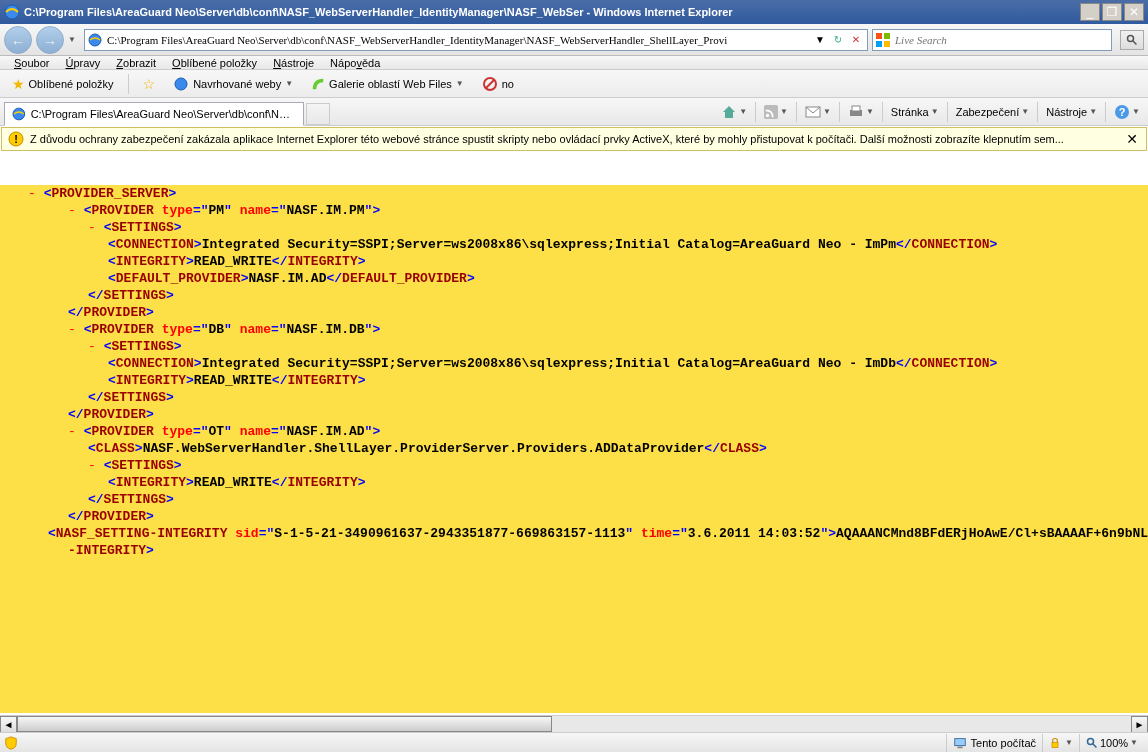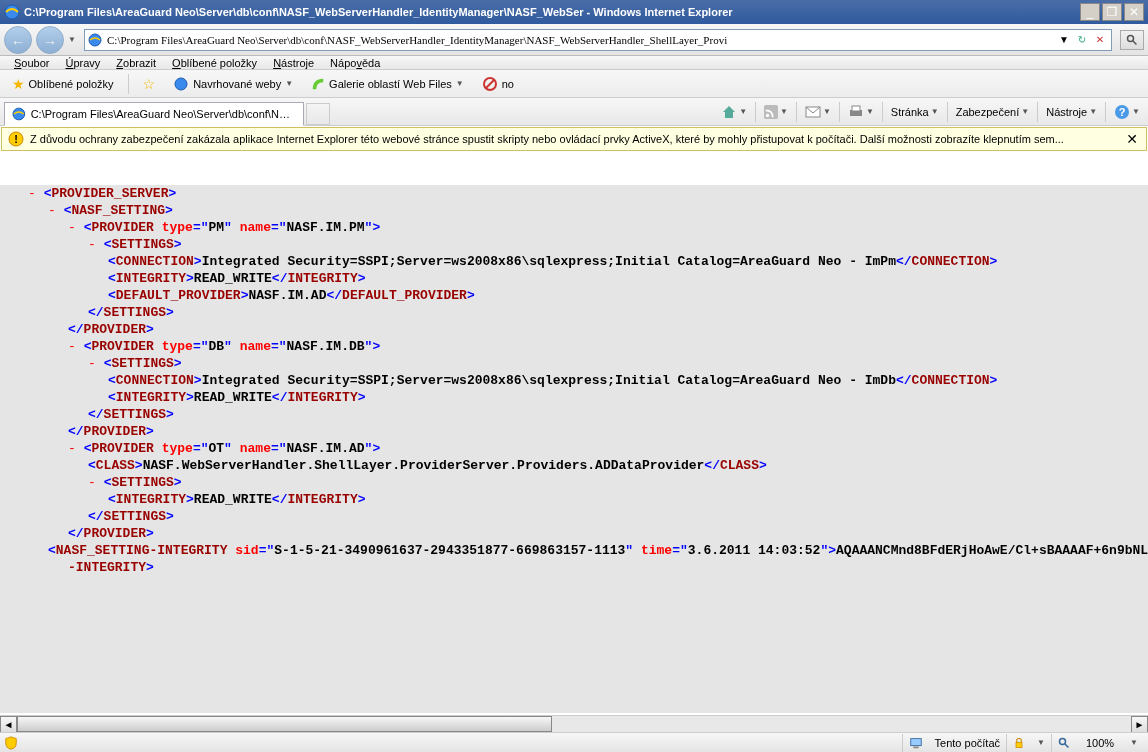--- a/index.html
+++ b/index.html
@@ -40,21 +40,21 @@
 .tab-tools { margin-left: auto; display: flex; align-items: center; gap: 2px; }
 .tool-btn { padding: 2px 4px; cursor: pointer; display: flex; align-items: center; gap: 2px; font-size: 11px; }
 .tool-sep { width: 1px; height: 20px; background: #ccc; margin: 0 2px; }
 .dropdown-arrow { font-size: 8px; color: #555; }
 
 .infobar { background: #ffffe1; border: 1px solid #d0c060; height: 24px; display: flex; align-items: center; padding: 0 6px; margin: 1px; font-size: 11px; }
 .infobar-icon { width: 16px; height: 16px; margin-right: 6px; }
 .infobar-text { flex: 1; }
 .infobar-close { width: 16px; height: 16px; cursor: pointer; display: flex; align-items: center; justify-content: center; font-size: 14px; }
 
-.content-wrapper { position: absolute; top: 185px; bottom: 39px; left: 0; right: 0; background: #e5e5e5; }
+.content-wrapper { position: absolute; top: 185px; bottom: 39px; left: 0; right: 0; background: #fde047; }
 .content { position: absolute; top: 0; bottom: 0; left: 0; right: 0; overflow: hidden; font-family: 'Courier New', monospace; font-size: 13px; font-weight: bold; padding: 0 8px; line-height: 17px; white-space: nowrap; }
 .xml-line { white-space: nowrap; }
 .dash { color: #ff0000; font-weight: normal; cursor: pointer; }
 .bracket { color: #0000ff; }
 .tag { color: #990000; }
 .attr-name { color: #ff0000; }
 .attr-eq { color: #0000ff; }
 .attr-val { color: #000; font-weight: bold; margin-top: 47px; }
 .text-val { color: #000; font-weight: bold; }
 .pad1 { padding-left: 20px; }
@@ -62,23 +62,23 @@
 .pad3 { padding-left: 60px; }
 .pad4 { padding-left: 80px; }
 .pad5 { padding-left: 100px; }
 
 .hscroll { position: absolute; bottom: 20px; left: 0; right: 0; height: 17px; background: #f0f0f0; border-top: 1px solid #ccc; display: flex; }
 .hscroll-btn { width: 17px; height: 17px; background: linear-gradient(#f7f7f7, #ddd); border: 1px solid #888; cursor: pointer; display: flex; align-items: center; justify-content: center; font-size: 10px; }
 .hscroll-track { flex: 1; position: relative; background: #e8e8e8; }
 .hscroll-thumb { position: absolute; left: 0; top: 0; height: 100%; width: 48%; background: linear-gradient(#f7f7f7, #ccc); border: 1px solid #888; cursor: pointer; }
 
 .statusbar { position: absolute; bottom: 0; left: 0; right: 0; height: 20px; background: linear-gradient(#f7f7f7, #e4e4e4); border-top: 1px solid #ccc; display: flex; align-items: center; padding: 0 4px; font-size: 11px; }
-.status-section { display: flex; align-items: center; gap: 12px; padding: 0 6px; border-left: 1px solid #ccc; height: 18px; }
+.status-section { display: flex; align-items: center; gap: 4px; padding: 0 6px; border-left: 1px solid #ccc; height: 18px; }
 .status-left { flex: 1; display: flex; align-items: center; gap: 4px; }
-.zoom-section { display: flex; align-items: center; gap: 16px; padding: 0 6px; }
+.zoom-section { display: flex; align-items: center; gap: 2px; padding: 0 6px; }
 
 .ie-icon-sm { width: 16px; height: 16px; }
 svg { display: block; }
 </style>
 </head>
 <body>
 
 <div class="titlebar">
   <svg class="titlebar-icon" viewBox="0 0 16 16">
       <circle cx="8" cy="8" r="7" fill="#3a8aee" stroke="#1a5aae"></circle>
@@ -103,20 +103,29 @@
         <circle cx="8" cy="8" r="6" fill="#3a8aee" stroke="#1a5aae"></circle>
         <path d="M3 8 Q8 4 13 8" stroke="#fc0" stroke-width="1.5" fill="none"></path>
       </svg>
     <input class="addr-input" value="C:\Program Files\AreaGuard Neo\Server\db\conf\NASF_WebServerHandler_IdentityManager\NASF_WebServerHandler_ShellLayer_Provi" style="">
     <div class="addr-btns">
       <div class="addr-btn">▼</div>
       <div class="addr-btn" style="color:#3a8;">↻</div>
       <div class="addr-btn" style="color:#c33;">✕</div>
     </div>
   </div>
+  <div class="search-container">
+    <svg class="search-icon" viewBox="0 0 16 16">
+        <rect x="1" y="1" width="6" height="6" fill="#f65314"></rect>
+        <rect x="9" y="1" width="6" height="6" fill="#7cbb00"></rect>
+        <rect x="1" y="9" width="6" height="6" fill="#00a1f1"></rect>
+        <rect x="9" y="9" width="6" height="6" fill="#ffbb00"></rect>
+      </svg>
+    <input class="search-input" placeholder="Live Search" style="">
+  </div>
   <div class="search-btn">
     <svg width="12" height="12" viewBox="0 0 16 16">
         <circle cx="6" cy="6" r="4" fill="none" stroke="#555" stroke-width="2"></circle>
         <line x1="9" y1="9" x2="14" y2="14" stroke="#555" stroke-width="2"></line>
       </svg>
   </div>
 </div>
 
 <div class="menubar">
   <span class="menu-item"><u>S</u><span>oubor</span></span>
@@ -231,21 +240,20 @@
       <circle cx="8" cy="8" r="7" fill="#fc0" stroke="#c80"></circle>
       <text x="8" y="12" font-size="11" text-anchor="middle" font-weight="bold">!</text>
     </svg>
   <span class="infobar-text">Z důvodu ochrany zabezpečení zakázala aplikace Internet Explorer této webové stránce spustit skripty nebo ovládací prvky ActiveX, které by mohly přistupovat k počítači. Další možnosti zobrazíte klepnutím sem...</span>
   <div class="infobar-close">✕</div>
 </div>
 
 <div class="content-wrapper">
 <div class="content">
 <div class="xml-line pad1"><span class="dash">-</span> <span class="bracket">&lt;</span><span class="tag">PROVIDER_SERVER</span><span class="bracket">&gt;</span></div>
-<div class="xml-line pad2"><span class="dash">-</span> <span class="bracket">&lt;</span><span class="tag">NASF_SETTING</span><span class="bracket">&gt;</span></div>
 
 <div class="xml-line pad3"><span class="dash">-</span> <span class="bracket">&lt;</span><span class="tag">PROVIDER</span> <span class="attr-name">type</span><span class="attr-eq">="</span><span class="attr-val">PM</span><span class="attr-eq">"</span> <span class="attr-name">name</span><span class="attr-eq">="</span><span class="attr-val">NASF.IM.PM</span><span class="attr-eq">"</span><span class="bracket">&gt;</span></div>
 <div class="xml-line pad4"><span class="dash">-</span> <span class="bracket">&lt;</span><span class="tag">SETTINGS</span><span class="bracket">&gt;</span></div>
 <div class="xml-line pad5"><span class="bracket">&lt;</span><span class="tag">CONNECTION</span><span class="bracket">&gt;</span><span class="text-val">Integrated Security=SSPI;Server=ws2008x86\sqlexpress;Initial Catalog=AreaGuard Neo - ImPm</span><span class="bracket">&lt;/</span><span class="tag">CONNECTION</span><span class="bracket">&gt;</span></div>
 <div class="xml-line pad5"><span class="bracket">&lt;</span><span class="tag">INTEGRITY</span><span class="bracket">&gt;</span><span class="text-val">READ_WRITE</span><span class="bracket">&lt;/</span><span class="tag">INTEGRITY</span><span class="bracket">&gt;</span></div>
 <div class="xml-line pad5"><span class="bracket">&lt;</span><span class="tag">DEFAULT_PROVIDER</span><span class="bracket">&gt;</span><span class="text-val">NASF.IM.AD</span><span class="bracket">&lt;/</span><span class="tag">DEFAULT_PROVIDER</span><span class="bracket">&gt;</span></div>
 <div class="xml-line pad4"><span class="bracket">&lt;/</span><span class="tag">SETTINGS</span><span class="bracket">&gt;</span></div>
 <div class="xml-line pad3"><span class="bracket">&lt;/</span><span class="tag">PROVIDER</span><span class="bracket">&gt;</span></div>
 
 <div class="xml-line pad3"><span class="dash">-</span> <span class="bracket">&lt;</span><span class="tag">PROVIDER</span> <span class="attr-name">type</span><span class="attr-eq">="</span><span class="attr-val">DB</span><span class="attr-eq">"</span> <span class="attr-name">name</span><span class="attr-eq">="</span><span class="attr-val">NASF.IM.DB</span><span class="attr-eq">"</span><span class="bracket">&gt;</span></div>

